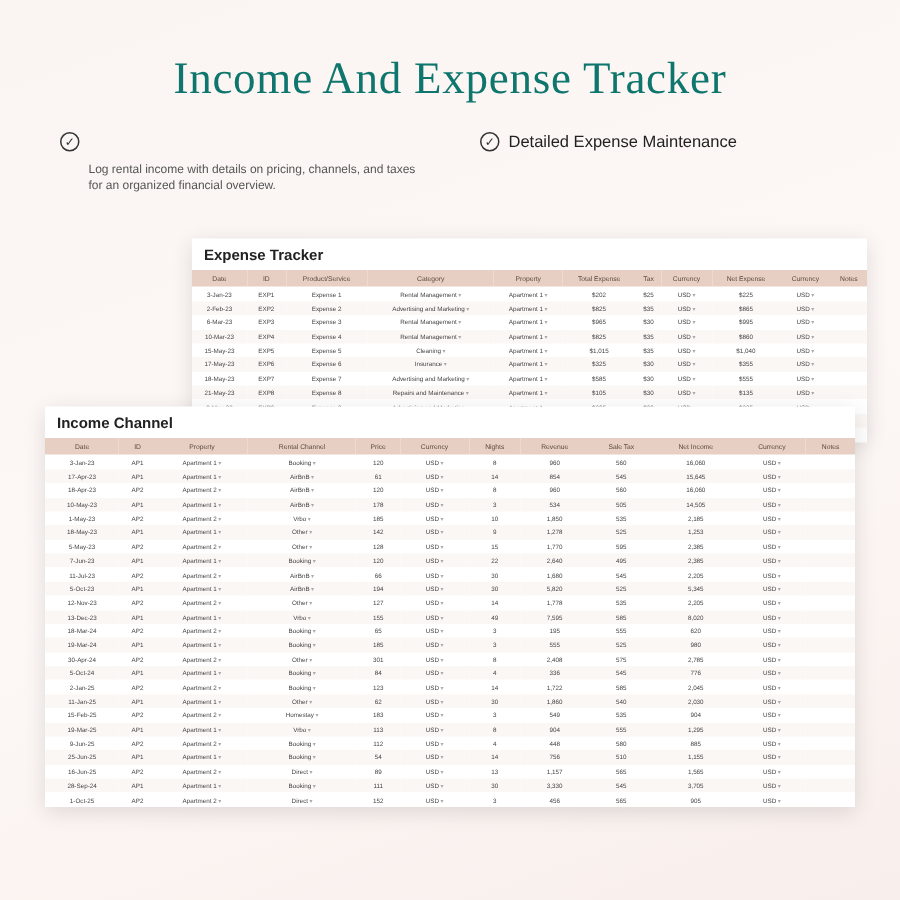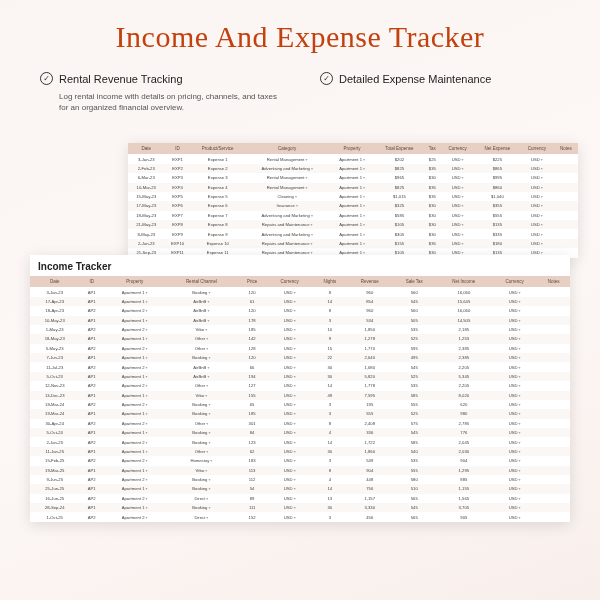--- a/index.html
+++ b/index.html
@@ -7,22 +7,22 @@
     width: 600px; height: 600px;
     background: linear-gradient(160deg, #faf4f2 0%, #fdf8f6 50%, #f8efec 100%);
     font-family: Georgia, 'Times New Roman', serif;
     overflow: hidden;
     position: relative;
   }
   .title {
     font-size: 30px;
     font-weight: 400;
     text-align: center;
-    padding: 20px 0 18px 0;
-    color: #c2410c;
+    padding: 36px 0 18px 0;
+    color: #0f766e;
     letter-spacing: 0.5px;
   }
   .features {
     display: flex;
     padding: 0 40px 24px 40px;
     gap: 40px;
     font-family: Arial, sans-serif;
   }
   .feature { flex: 1; }
   .feature-head {
@@ -101,35 +101,35 @@
 </style>
 </head>
 <body>
 
 <h1 class="title">Income And Expense Tracker</h1>
 
 <div class="features">
   <div class="feature">
     <div class="feature-head">
       <span class="check-icon">✓</span>
-      <span class="feature-title">Rental Revenue Tracking</span>
     </div>
     <div class="feature-desc">Log rental income with details on pricing, channels, and taxes for an organized financial overview.</div>
   </div>
   <div class="feature">
     <div class="feature-head">
       <span class="check-icon">✓</span>
       <span class="feature-title">Detailed Expense Maintenance</span>
     </div>
   </div>
 </div>
 
 <div class="canvas">
 
   <div class="sheet sheet-expense">
+    <div class="sheet-title">Expense Tracker</div>
     <table>
       <thead>
           <tr id="exp-head">
             <th>Date</th>
             <th>ID</th>
             <th>Product/Service</th>
             <th>Category</th>
             <th>Property</th>
             <th>Total Expense</th>
             <th>Tax</th>
@@ -281,21 +281,21 @@
             <td>USD<span class="dd">▾</span></td>
             <td>$135</td>
             <td>USD<span class="dd">▾</span></td>
             <td></td>
           </tr>
         </tbody>
     </table>
   </div>
 
   <div class="sheet sheet-income">
-    <div class="sheet-title">Income Tracker</div>
+    <div class="sheet-title">Income Channel</div>
     <table>
       <thead>
           <tr id="inc-head">
             <th>Date</th>
             <th>ID</th>
             <th>Property</th>
             <th>Rental Channel</th>
             <th>Price</th>
             <th>Currency</th>
             <th>Nights</th>

